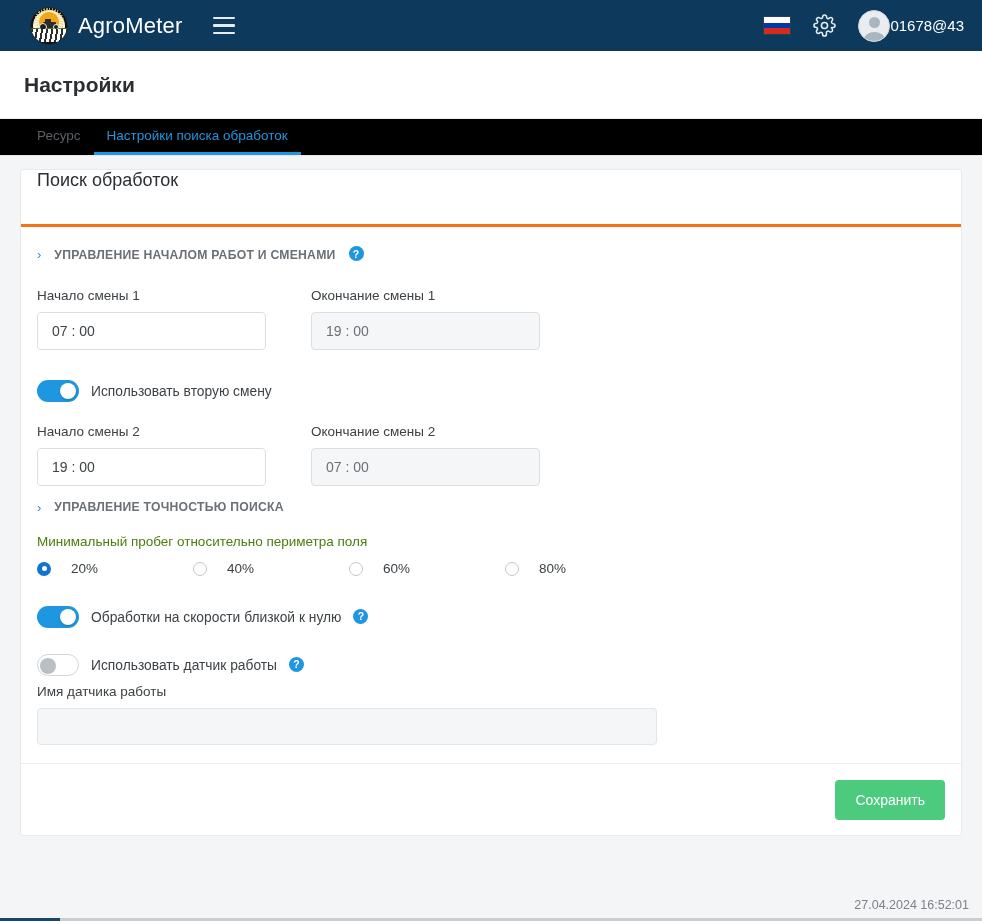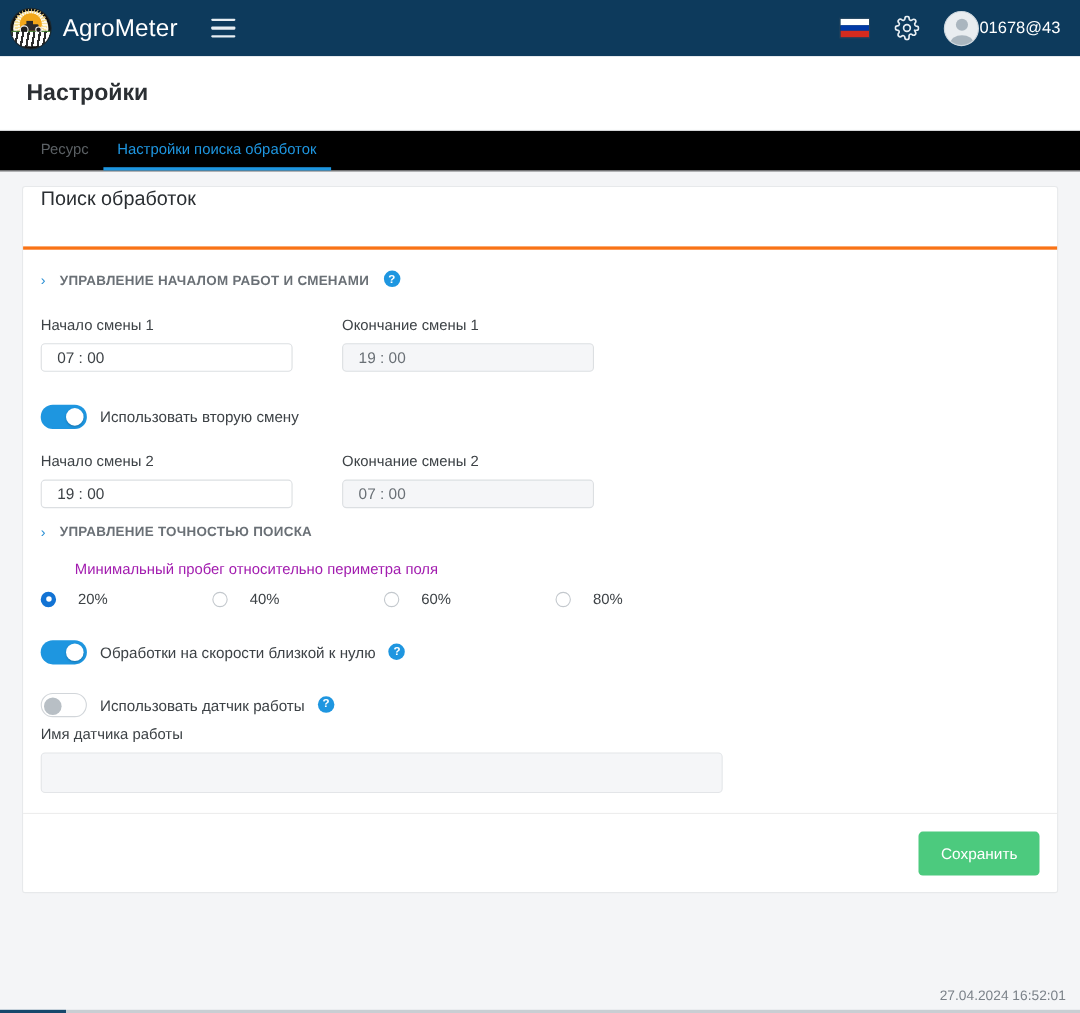--- a/index.html
+++ b/index.html
@@ -8,21 +8,21 @@
     font-family: "Liberation Sans", "DejaVu Sans", sans-serif;
     background: #ffffff;
     overflow: hidden;
   }
   .app { width: 982px; height: 921px; position: relative; background: #f4f5f7; }
 
   
   .navbar {
     height: 51px; background: #0d3a5c;
     display: flex; align-items: center;
-    padding: 0 18px 0 9px;
+    padding: 0 18px 0 30px;
     position: relative; z-index: 5;
   }
   .brand { display: flex; align-items: center; gap: 10px; }
   .logo-badge {
     width: 38px; height: 38px; border-radius: 50%;
     background: #111; position: relative; overflow: hidden;
     border: 1px solid #1b2a33; flex: none;
   }
   .logo-sky { position: absolute; inset: 2px; border-radius: 50%; background: #fdf7e6; }
   .logo-sun {
@@ -121,21 +121,21 @@
     color: #ffffff; font-size: 10.5px; font-weight: bold;
     display: inline-flex; align-items: center; justify-content: center;
     cursor: pointer; flex: none; position: relative; top: -1px;
   }
 
   
   .field-row { display: flex; gap: 45px; }
   .field { display: flex; flex-direction: column; }
   .field-label { font-size: 13.5px; color: #3d4246; margin-bottom: 9px; }
   .time-input {
-    width: 229px; height: 26px; border: 1px solid #dcdfe2; border-radius: 4px;
+    width: 229px; height: 38px; border: 1px solid #dcdfe2; border-radius: 4px;
     background: #ffffff; font-size: 14px; color: #3d4246;
     padding: 0 14px; font-family: inherit; outline: none;
   }
   .time-input.readonly { background: #f5f6f8; color: #6a7076; cursor: default; }
   .text-input {
     width: 620px; height: 37px; border: 1px solid #e3e5e8; border-radius: 4px;
     background: #f5f6f8; font-size: 14px; color: #3d4246;
     padding: 0 12px; font-family: inherit; outline: none;
   }
 
@@ -149,21 +149,21 @@
   .toggle.off { background: #ffffff; border: 1px solid #d2d6da; }
   .toggle .knob {
     position: absolute; top: 3px; width: 16px; height: 16px; border-radius: 50%;
     background: #ffffff; box-shadow: 0 1px 2px rgba(0,0,0,.22);
   }
   .toggle.on .knob { right: 3px; }
   .toggle.off .knob { left: 2px; background: #b8bfc5; box-shadow: none; }
   .toggle-label { font-size: 13.8px; color: #3d4246; }
 
   
-  .radio-group-label { font-size: 13.5px; color: #a21caf; margin-bottom: 12px; margin-left: 31px; }
+  .radio-group-label { font-size: 13.5px; color: #4d7c0f; margin-bottom: 12px; }
   .radio-row { display: flex; }
   .radio-item { display: flex; align-items: center; gap: 20px; width: 156px; cursor: pointer; }
   .radio {
     width: 14px; height: 14px; border-radius: 50%;
     border: 1.5px solid #c3c8cd; background: #ffffff; flex: none;
     position: relative;
   }
   .radio.checked { border-color: #1273d4; border-width: 4px; background: #1273d4; }
   .radio.checked::after {
     content: ""; position: absolute; left: 50%; top: 50%;

